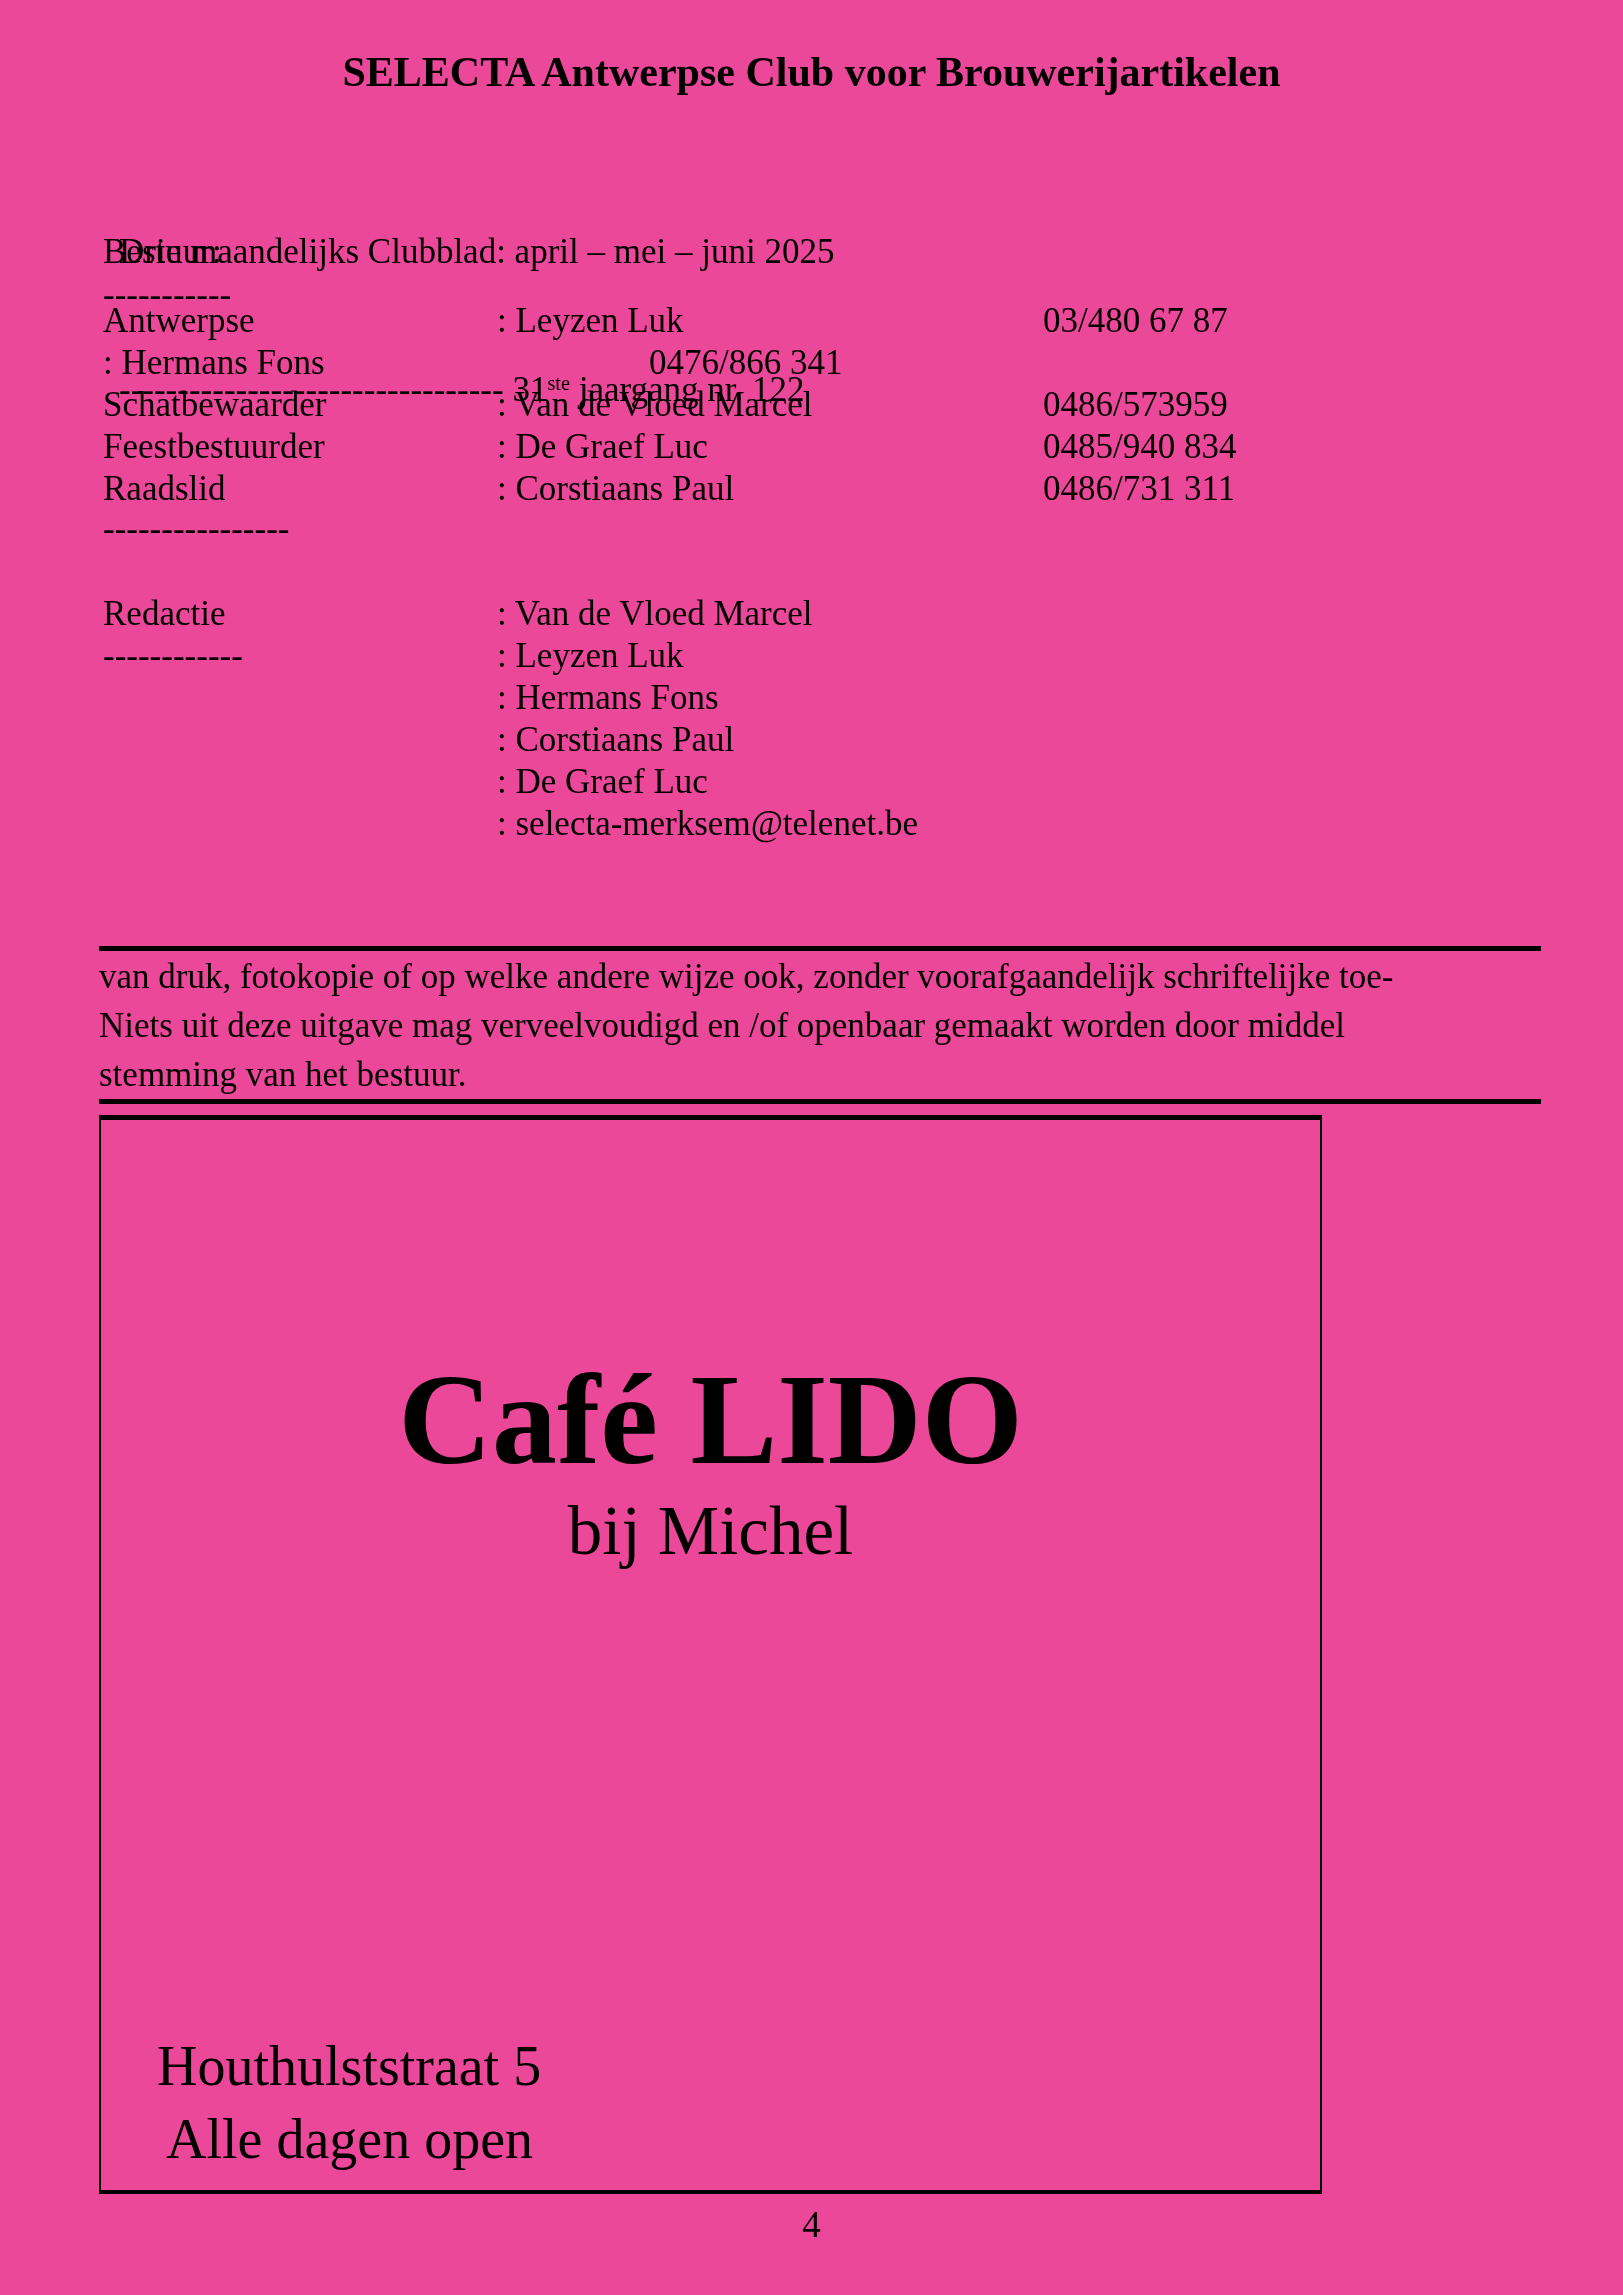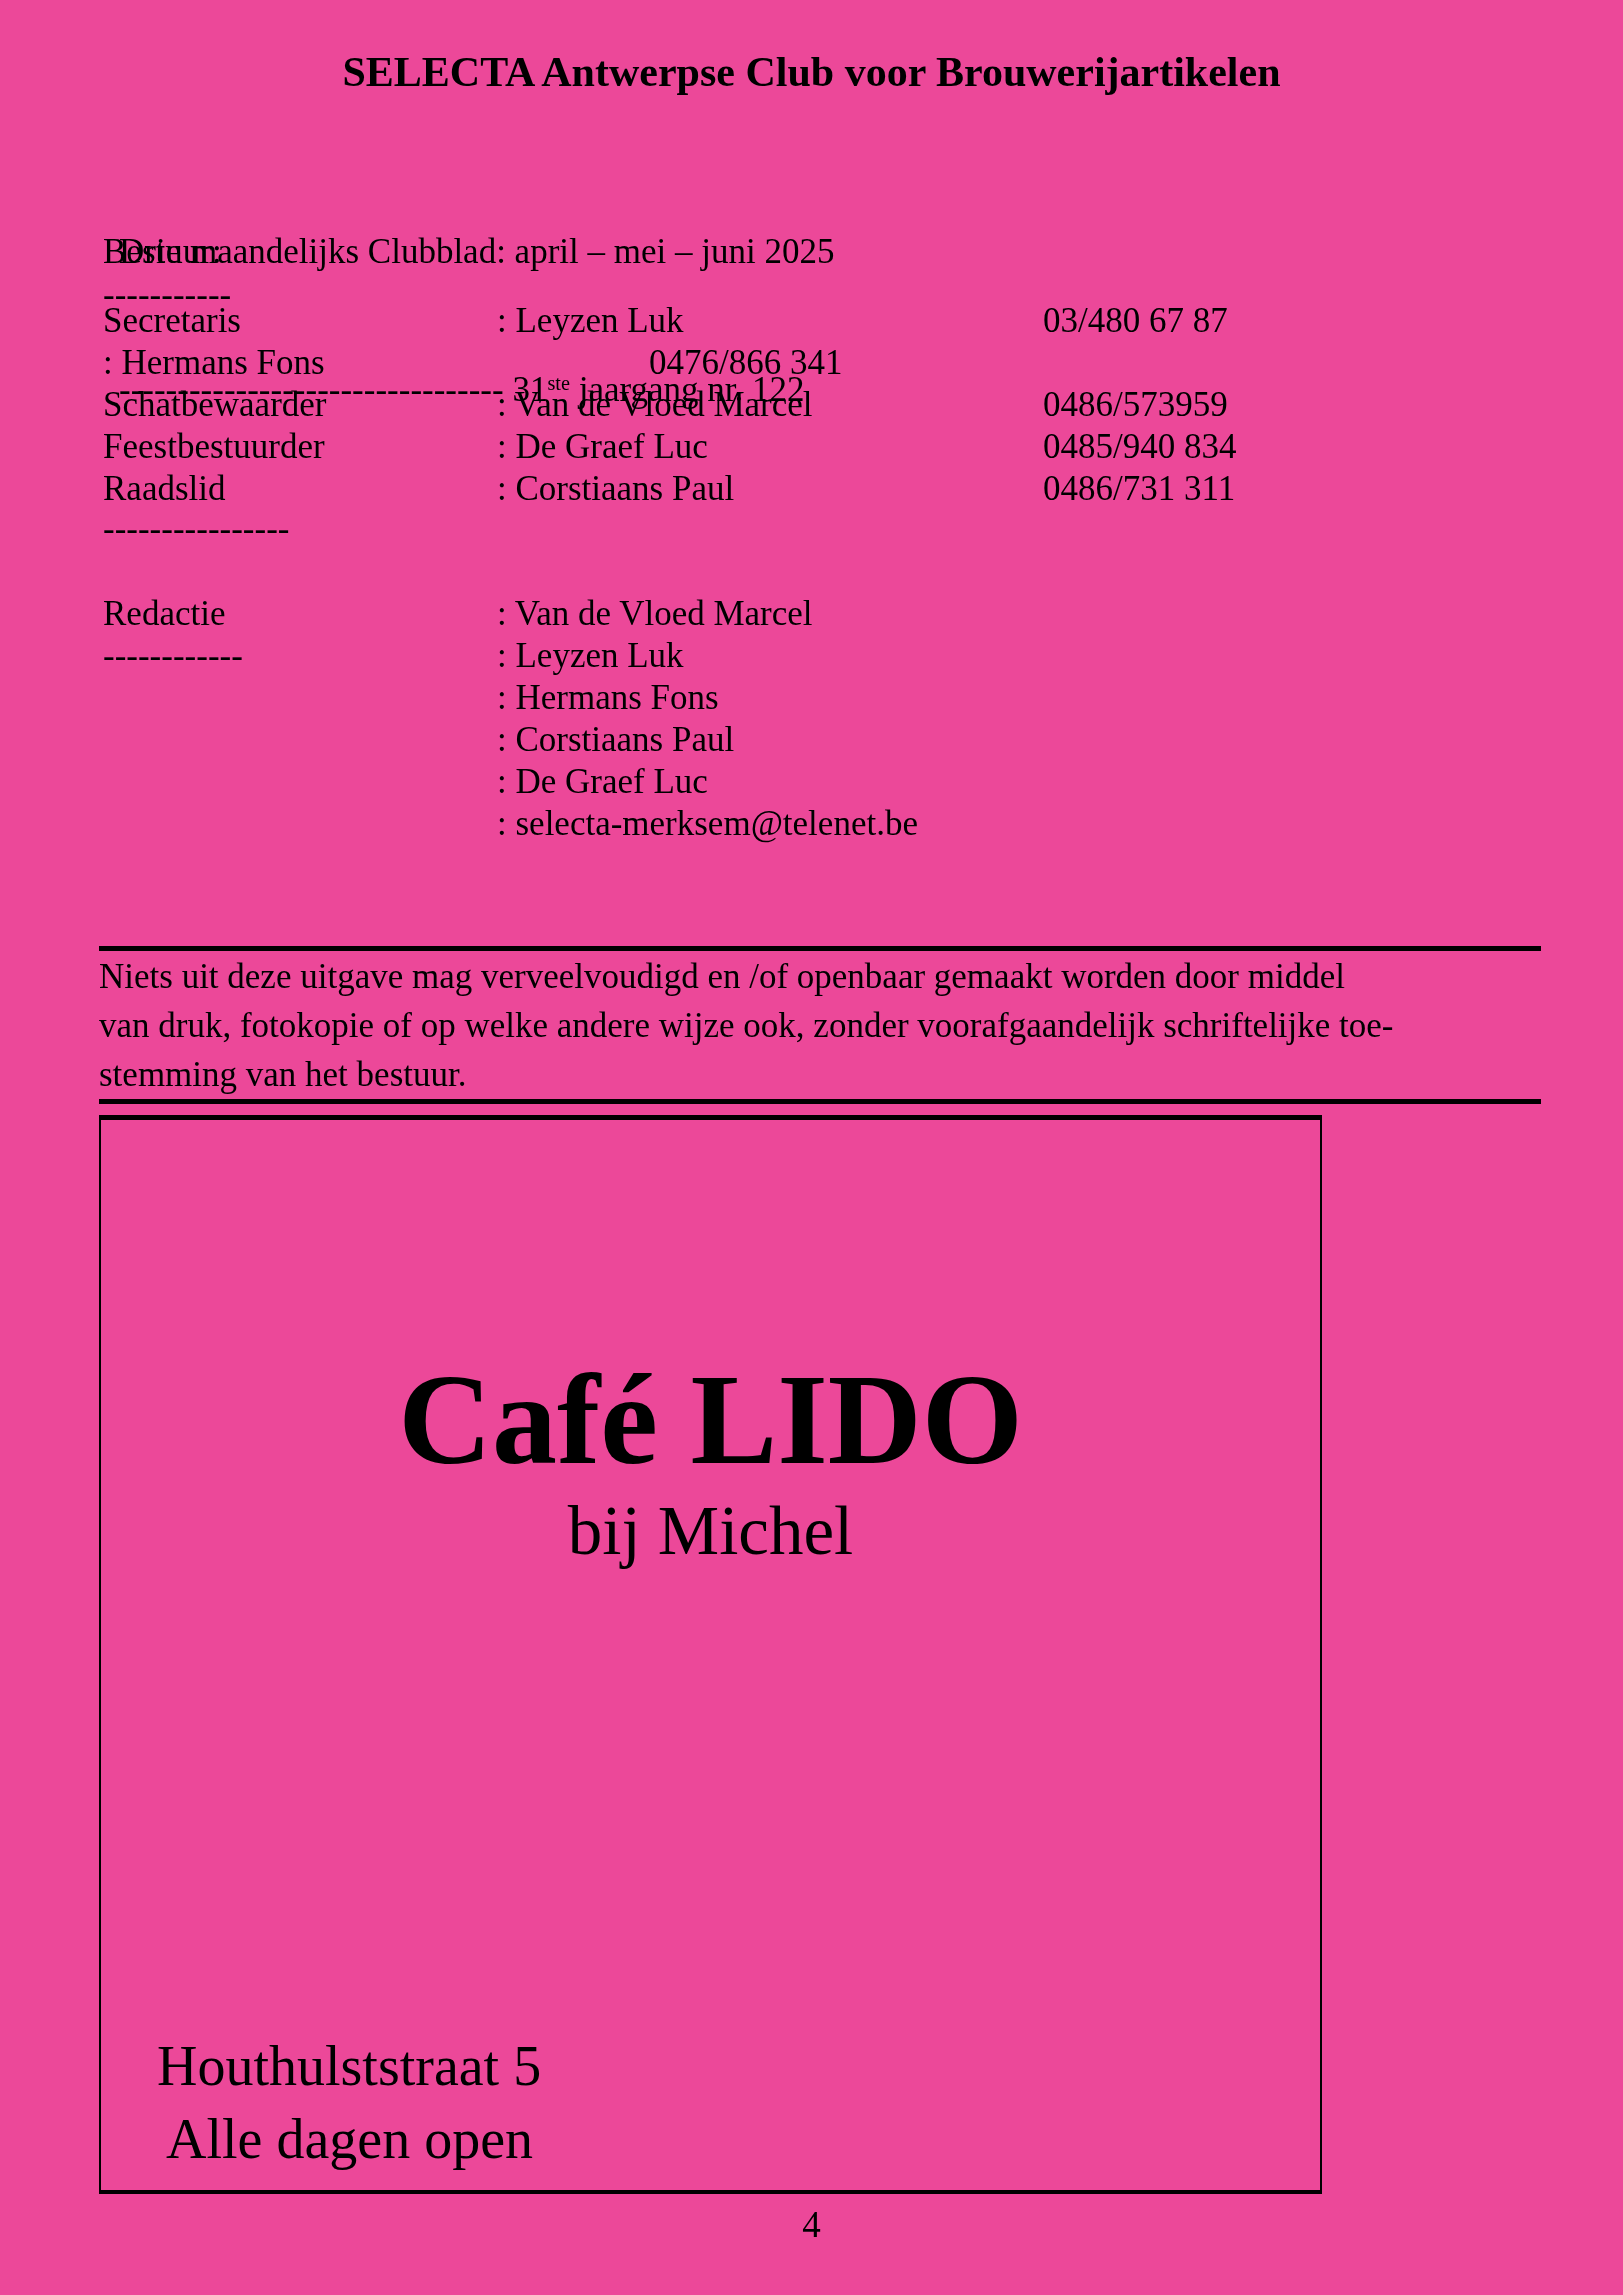--- a/index.html
+++ b/index.html
@@ -97,21 +97,21 @@
   </div>
 
   <div class="abs bestuur-head">
     <div>Bestuur:</div>
     <div>-----------</div>
   </div>
 
   <div class="abs table bestuur-table">
 
       <div class="row">
-        <div class="c1">Secretaris</div>
+        <div class="c1">Antwerpse</div>
         <div class="c2">: Leyzen Luk</div>
         <div class="c3">03/480 67 87</div>
       </div>
 
       <div class="row">
         <div class="c2">: Hermans Fons</div>
         <div class="c3">0476/866 341</div>
       </div>
 
       <div class="row">
@@ -165,23 +165,23 @@
 
       <div class="row">
         <div class="c1"></div>
         <div class="c2wide">: selecta-merksem@telenet.be</div>
       </div>
 
   </div>
 
   <div class="abs copyright">
 
+      <div class="cline">van druk, fotokopie of op welke andere wijze ook, zonder voorafgaandelijk schriftelijke toe-</div>
+
       <div class="cline">Niets uit deze uitgave mag verveelvoudigd en /of openbaar gemaakt worden door middel</div>
-
-      <div class="cline">van druk, fotokopie of op welke andere wijze ook, zonder voorafgaandelijk schriftelijke toe-</div>
 
       <div class="cline">stemming van het bestuur.</div>
 
   </div>
 
   <div class="abs adbox">
     <div class="abs cafe">Café LIDO</div>
     <div class="abs michel">bij Michel</div>
     <div class="abs addr">
       <div>Houthulststraat 5</div>

